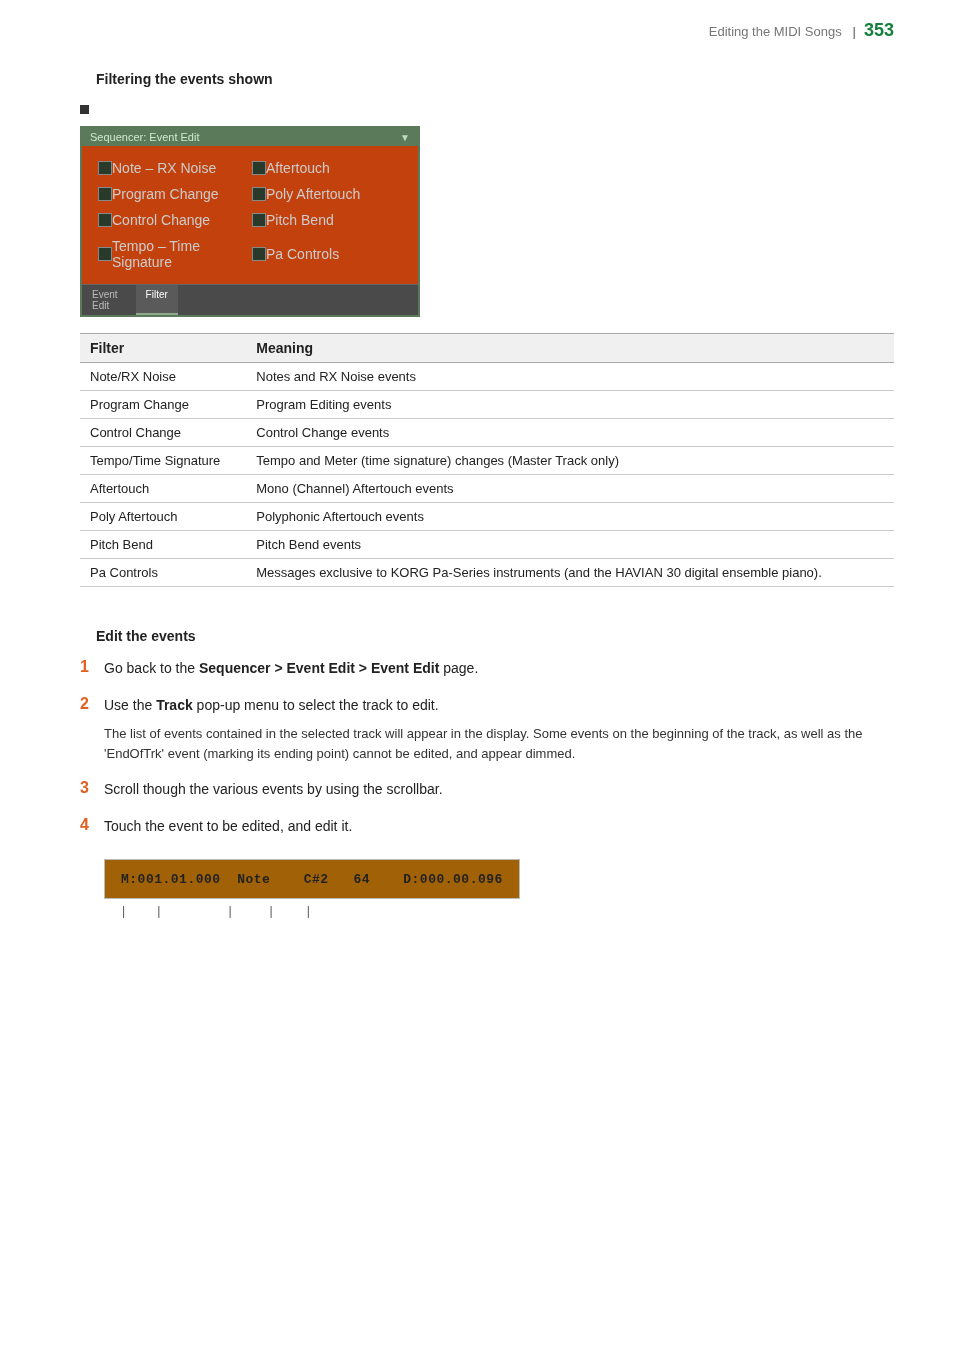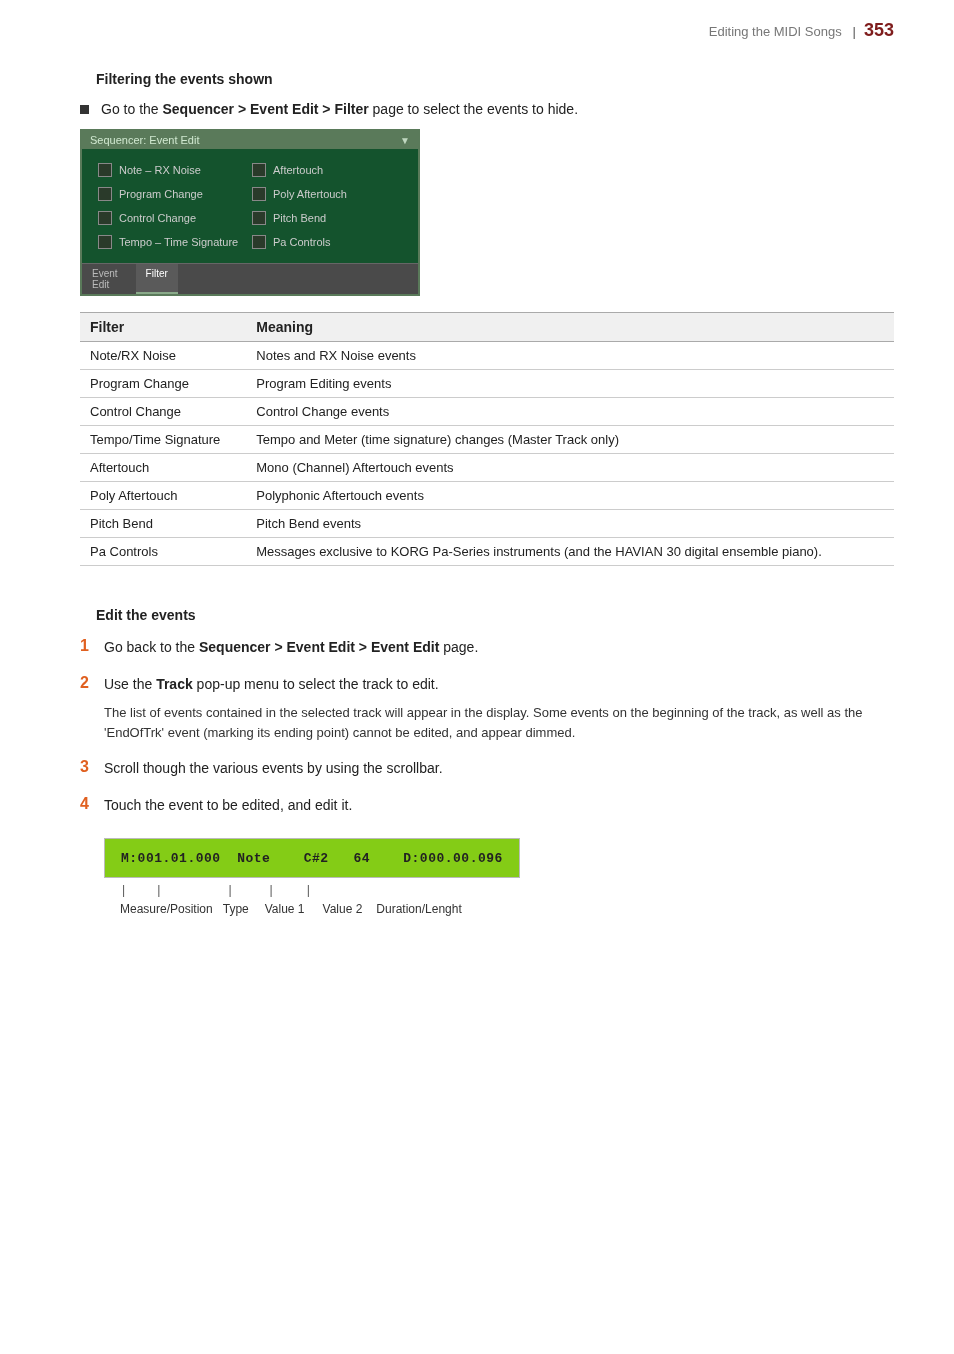--- a/index.html
+++ b/index.html
@@ -21,21 +21,21 @@
       padding-bottom: 6px;
       border-bottom: none;
     }
     .page-header span.title {
       color: #777;
       margin-top: 14px;
     }
     .page-header span.page-num {
       font-size: 18px;
       font-weight: bold;
-      color: #7f1d1d;
+      color: #15803d;
       margin-left: 8px;
     }
 
     .section-heading {
       font-weight: bold;
       font-size: 14px;
       margin-bottom: 14px;
       margin-top: 10px;
       padding-left: 16px;
     }
@@ -50,21 +50,21 @@
       height: 9px;
       background: #333;
       flex-shrink: 0;
       margin-top: 4px;
       margin-right: 12px;
     }
 
     
     .sequencer-panel {
       border: 2px solid #5a7a5a;
-      background: #14532d;
+      background: #c2410c;
       width: 340px;
       margin: 8px 0 16px 0;
     }
     .seq-title-bar {
       background: #5a7a5a;
       color: #d0e8d0;
       font-size: 11px;
       padding: 3px 8px;
       display: flex;
       justify-content: space-between;
@@ -76,23 +76,22 @@
     }
     .seq-body {
       padding: 14px 16px;
       display: grid;
       grid-template-columns: 1fr 1fr;
       gap: 10px 4px;
     }
     .seq-item {
       display: flex;
       align-items: center;
-      gap: 7px;
       color: #ccc;
-      font-size: 11px;
+      font-size: 14px;
     }
     .seq-checkbox {
       width: 14px;
       height: 14px;
       background: #2a3a2a;
       border: 1px solid #888;
       flex-shrink: 0;
     }
     .seq-footer {
       background: #4a4a4a;
@@ -174,21 +173,21 @@
       font-weight: bold;
     }
 
     .edit-events-section {
       margin-top: 41px;
     }
 
     
     .event-box {
       border: 1px solid #bbb;
-      background: #84cc16;
+      background: #a16207;
       padding: 10px 16px 8px 16px;
       display: inline-block;
       margin: 10px 0 4px 0;
       font-family: 'Courier New', monospace;
     }
     .event-box-line1 {
       font-size: 13px;
       font-weight: bold;
       letter-spacing: 0.5px;
     }
@@ -199,23 +198,20 @@
 <div class="page-header">
   <span class="title">Editing the MIDI Songs</span>
   &nbsp;&nbsp;<span>|</span><span class="page-num">353</span>
 </div>
 
 <section>
   <div class="section-heading">Filtering the events shown</div>
 
   <div class="bullet-item">
     <div class="bullet-square"></div>
-    <div>
-      Go to the <span class="path-bold">Sequencer &gt; Event Edit &gt; Filter</span> page to select the events to hide.
-    </div>
   </div>
 
   <div class="sequencer-panel">
     <div class="seq-title-bar">
       <span>Sequencer: Event Edit</span>
       <span class="arrow">▼</span>
     </div>
     <div class="seq-body">
       <div class="seq-item">
         <div class="seq-checkbox"></div>
@@ -342,24 +338,17 @@
             <div class="event-box-line1">M:001.01.000&nbsp;&nbsp;Note&nbsp;&nbsp;&nbsp;&nbsp;C#2&nbsp;&nbsp;&nbsp;64&nbsp;&nbsp;&nbsp;&nbsp;D:000.00.096</div>
           </div>
           
           <div style="font-family: 'Courier New', monospace; font-size: 12px; color: #555; padding: 0 16px; display: flex; gap: 0;">
             <span style="margin-right: 28px;">|</span>
             <span style="margin-right: 64px;">|</span>
             <span style="margin-right: 34px;">|</span>
             <span style="margin-right: 30px;">|</span>
             <span>|</span>
           </div>
-          <div style="font-size: 12px; color: #333; padding: 0 16px; display: flex; gap: 0;">
-            <span style="margin-right: 10px;">Measure/Position</span>
-            <span style="margin-right: 16px;">Type</span>
-            <span style="margin-right: 18px;">Value 1</span>
-            <span style="margin-right: 14px;">Value 2</span>
-            <span>Duration/Lenght</span>
-          </div>
         </div>
       </div>
     </li>
   </ol>
 </section>
 
 </body></html>

